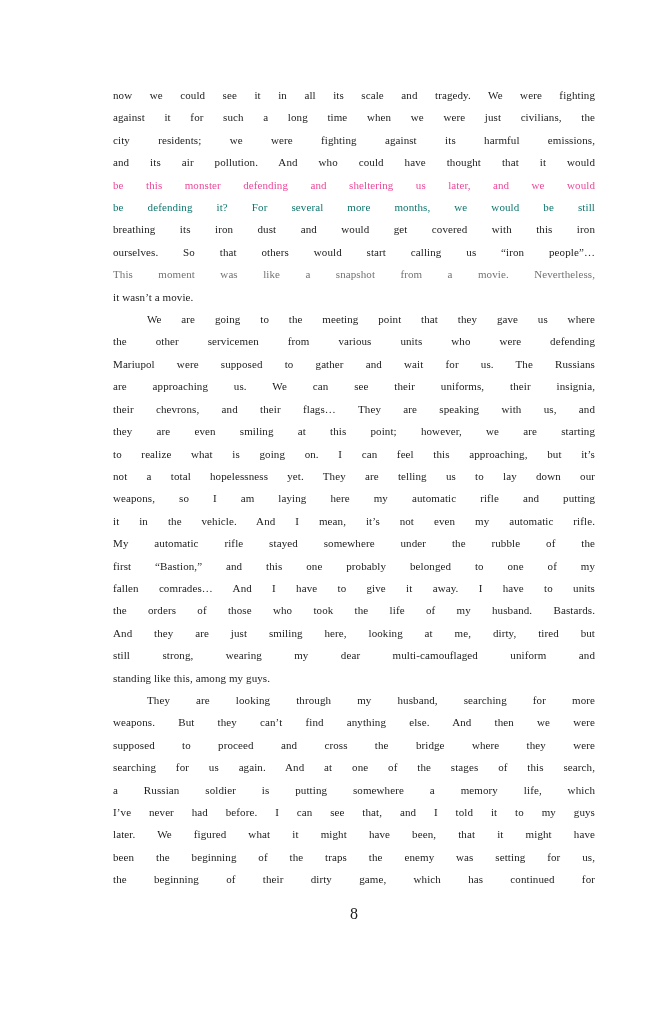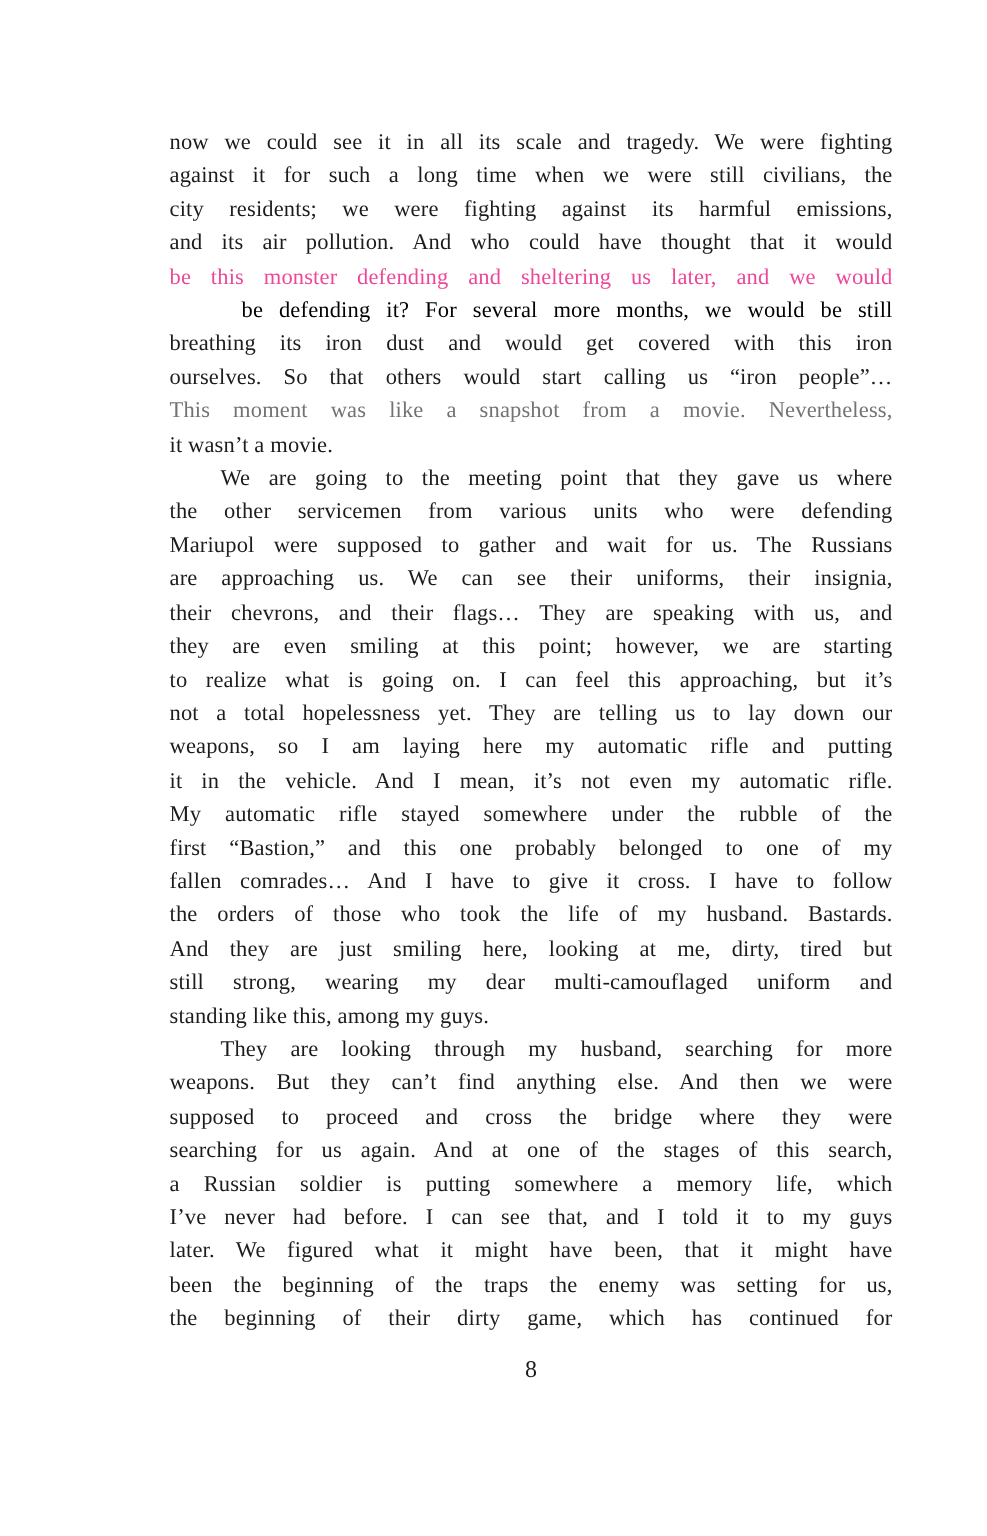--- a/index.html
+++ b/index.html
@@ -21,21 +21,21 @@
     width: 482px;
   }
   .text-block {
     width: 482px;
   }
   .paragraph {
     margin: 0;
     padding: 0;
   }
   .line {
-    font-size: 15px;
+    font-size: 11px;
     line-height: 22.4px;
     color: #1c1c1c;
     text-align: left;
     text-align-last: left;
     white-space: normal;
     letter-spacing: 0.1px;
   }
   .line.just {
     text-align: justify;
     text-align-last: justify;
@@ -51,44 +51,44 @@
     color: #1c1c1c;
   }
 </style>
 </head>
 <body style="background: rgb(255, 255, 255);">
 
 <div class="page">
   <div class="text-block">
       <div class="paragraph">
         <div class="line just" style="color: rgb(28, 28, 28);">now we could see it in all its scale and tragedy. We were fighting</div>
-        <div class="line just" style="color: rgb(28, 28, 28);">against it for such a long time when we were still civilians, the</div>
+        <div class="line just" style="color: rgb(28, 28, 28);">against it for such a long time when we were just civilians, the</div>
         <div class="line just" style="color: rgb(28, 28, 28);">city residents; we were fighting against its harmful emissions,</div>
         <div class="line just" style="color: rgb(28, 28, 28);">and its air pollution. And who could have thought that it would</div>
         <div class="line just" style="color: #ec4899;">be this monster defending and sheltering us later, and we would</div>
-        <div class="line just" style="color: #000000; margin-left: 48px;">be defending it? For several more months, we would be still</div>
+        <div class="line just" style="color: #0f766e;">be defending it? For several more months, we would be still</div>
         <div class="line just" style="color: rgb(28, 28, 28);">breathing its iron dust and would get covered with this iron</div>
         <div class="line just" style="color: rgb(28, 28, 28);">ourselves. So that others would start calling us “iron people”…</div>
         <div class="line just" style="color: #737373;">This moment was like a snapshot from a movie. Nevertheless,</div>
         <div class="line" style="color: rgb(28, 28, 28);">it wasn’t a movie.</div>
       </div>
       <div class="paragraph">
         <div class="line just indent" style="color: rgb(28, 28, 28);">We are going to the meeting point that they gave us where</div>
         <div class="line just" style="color: rgb(28, 28, 28);">the other servicemen from various units who were defending</div>
         <div class="line just" style="color: rgb(28, 28, 28);">Mariupol were supposed to gather and wait for us. The Russians</div>
         <div class="line just" style="color: rgb(28, 28, 28);">are approaching us. We can see their uniforms, their insignia,</div>
         <div class="line just" style="color: rgb(28, 28, 28);">their chevrons, and their flags… They are speaking with us, and</div>
         <div class="line just" style="color: rgb(28, 28, 28);">they are even smiling at this point; however, we are starting</div>
         <div class="line just" style="color: rgb(28, 28, 28);">to realize what is going on. I can feel this approaching, but it’s</div>
         <div class="line just" style="color: rgb(28, 28, 28);">not a total hopelessness yet. They are telling us to lay down our</div>
         <div class="line just" style="color: rgb(28, 28, 28);">weapons, so I am laying here my automatic rifle and putting</div>
         <div class="line just" style="color: rgb(28, 28, 28);">it in the vehicle. And I mean, it’s not even my automatic rifle.</div>
         <div class="line just" style="color: rgb(28, 28, 28);">My automatic rifle stayed somewhere under the rubble of the</div>
         <div class="line just" style="color: rgb(28, 28, 28);">first “Bastion,” and this one probably belonged to one of my</div>
-        <div class="line just" style="color: rgb(28, 28, 28);">fallen comrades… And I have to give it cross. I have to follow</div>
+        <div class="line just" style="color: rgb(28, 28, 28);">fallen comrades… And I have to give it away. I have to units</div>
         <div class="line just" style="color: rgb(28, 28, 28);">the orders of those who took the life of my husband. Bastards.</div>
         <div class="line just" style="color: rgb(28, 28, 28);">And they are just smiling here, looking at me, dirty, tired but</div>
         <div class="line just" style="color: rgb(28, 28, 28);">still strong, wearing my dear multi-camouflaged uniform and</div>
         <div class="line" style="color: rgb(28, 28, 28);">standing like this, among my guys.</div>
       </div>
       <div class="paragraph">
         <div class="line just indent" style="color: rgb(28, 28, 28);">They are looking through my husband, searching for more</div>
         <div class="line just" style="color: rgb(28, 28, 28);">weapons. But they can’t find anything else. And then we were</div>
         <div class="line just" style="color: rgb(28, 28, 28);">supposed to proceed and cross the bridge where they were</div>
         <div class="line just" style="color: rgb(28, 28, 28);">searching for us again. And at one of the stages of this search,</div>

